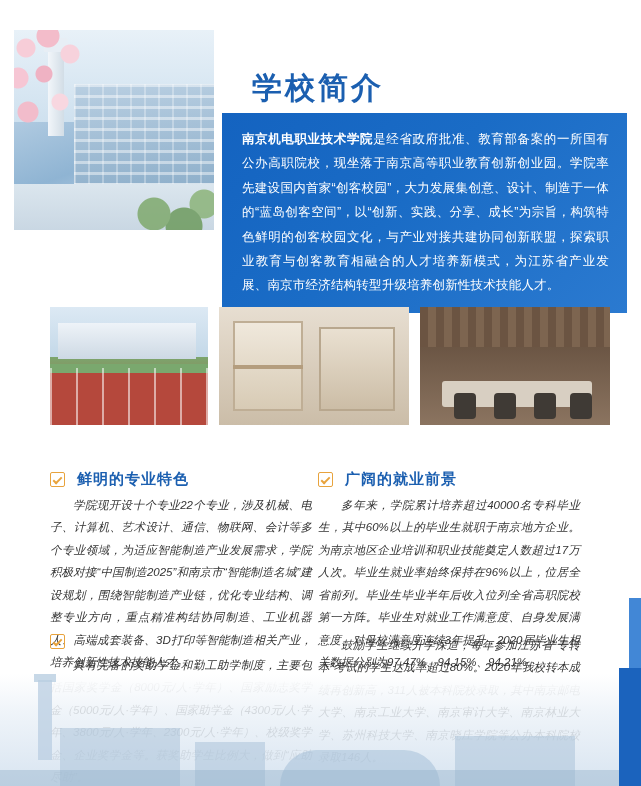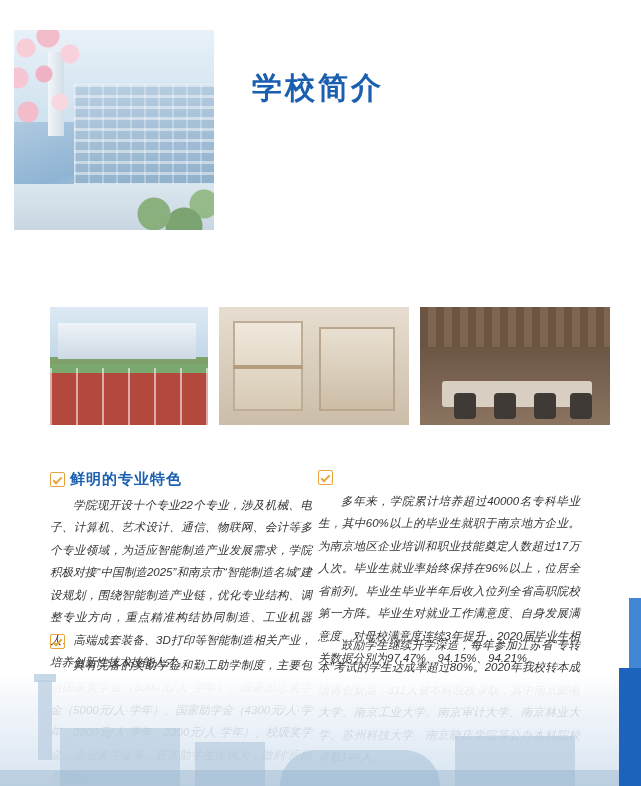--- a/index.html
+++ b/index.html
@@ -107,21 +107,21 @@
   .ph3 .ceil{position:absolute;left:0;top:0;width:100%;height:34%;background:repeating-linear-gradient(90deg,#6b5442 0 8px,#7d6550 8px 16px);}
   .ph3 .tbl{position:absolute;left:22px;bottom:18px;width:150px;height:26px;background:#d8cfc2;border-radius:3px;}
   .ph3 .chair{position:absolute;bottom:6px;width:22px;height:26px;background:#3f3a35;border-radius:4px;}
   .ph3 .c1{left:34px;} .ph3 .c2{left:74px;} .ph3 .c3{left:114px;} .ph3 .c4{left:150px;}
 
   
   .col{position:absolute;width:262px;}
   .col-left{left:50px;}
   .col-right{left:318px;}
   .blk-head{
-    display:flex;align-items:center;gap:5px;margin-bottom:5px;
+    display:flex;align-items:center;gap:12px;margin-bottom:5px;
   }
   .chk{
     width:13px;height:13px;border:1.6px solid #e8a33d;border-radius:2px;
     position:relative;flex:0 0 auto;
   }
   .chk:after{
     content:"";position:absolute;left:2px;top:4px;width:7px;height:3px;
     border-left:2px solid #e8a33d;border-bottom:2px solid #e8a33d;
     transform:rotate(-45deg);
   }
@@ -185,20 +185,23 @@
       <div class="win"></div>
     </div>
     <div class="tower"></div>
     <div class="ground"></div>
     <div class="blossom"></div>
     <div class="leafy"></div>
   </div>
 
   <div class="section-title">学校简介</div>
 
+  <div class="blue-panel">
+    <div class="panel-text"><b>南京机电职业技术学院</b><span>是经省政府批准、教育部备案的一所国有公办高职院校，现坐落于南京高等职业教育创新创业园。学院率先建设国内首家“创客校园”，大力发展集创意、设计、制造于一体的“蓝岛创客空间”，以“创新、实践、分享、成长”为宗旨，构筑特色鲜明的创客校园文化，与产业对接共建协同创新联盟，探索职业教育与创客教育相融合的人才培养新模式，为江苏省产业发展、南京市经济结构转型升级培养创新性技术技能人才。</span></div>
+  </div>
 
   <div class="photo-row">
     <div class="ph ph1">
       <div class="sky"></div>
       <div class="bld"></div>
       <div class="court"></div>
       <div class="lines"></div>
     </div>
     <div class="ph ph2">
       <div class="bunkA"></div>
@@ -219,20 +222,21 @@
     <div class="blk-head">
       <span class="chk"></span>
       <span class="blk-title">鲜明的专业特色</span>
     </div>
     <div class="blk-body">学院现开设十个专业22个专业，涉及机械、电子、计算机、艺术设计、通信、物联网、会计等多个专业领域，为适应智能制造产业发展需求，学院积极对接“中国制造2025”和南京市“智能制造名城”建设规划，围绕智能制造产业链，优化专业结构、调整专业方向，重点精准构结协同制造、工业机器人、高端成套装备、3D打印等智能制造相关产业，培养创新性技术技能人才。</div>
   </div>
 
   <div class="col col-right r1">
     <div class="blk-head">
       <span class="chk"></span>
+      <span class="blk-title">广阔的就业前景</span>
     </div>
     <div class="blk-body">多年来，学院累计培养超过40000名专科毕业生，其中60%以上的毕业生就职于南京地方企业。为南京地区企业培训和职业技能奠定人数超过17万人次。毕业生就业率始终保持在96%以上，位居全省前列。毕业生毕业半年后收入位列全省高职院校第一方阵。毕业生对就业工作满意度、自身发展满意度、对母校满意度连续3年提升，2020届毕业生相关数据分别为97.47%、94.15%、94.21%。</div>
   </div>
 
   <div class="col col-left r2">
     <div class="blk-head">
       <span class="chk"></span>
     </div>
     <div class="blk-body">具有完备的奖助学金和勤工助学制度，主要包括国家奖学金（8000元/人·学年）、国家励志奖学金（5000元/人·学年）、国家助学金（4300元/人·学年、3800元/人·学年、2300元/人·学年）、校级奖学金、企业奖学金等。获奖助学生比例大，做到“应助尽助”。</div>
   </div>

